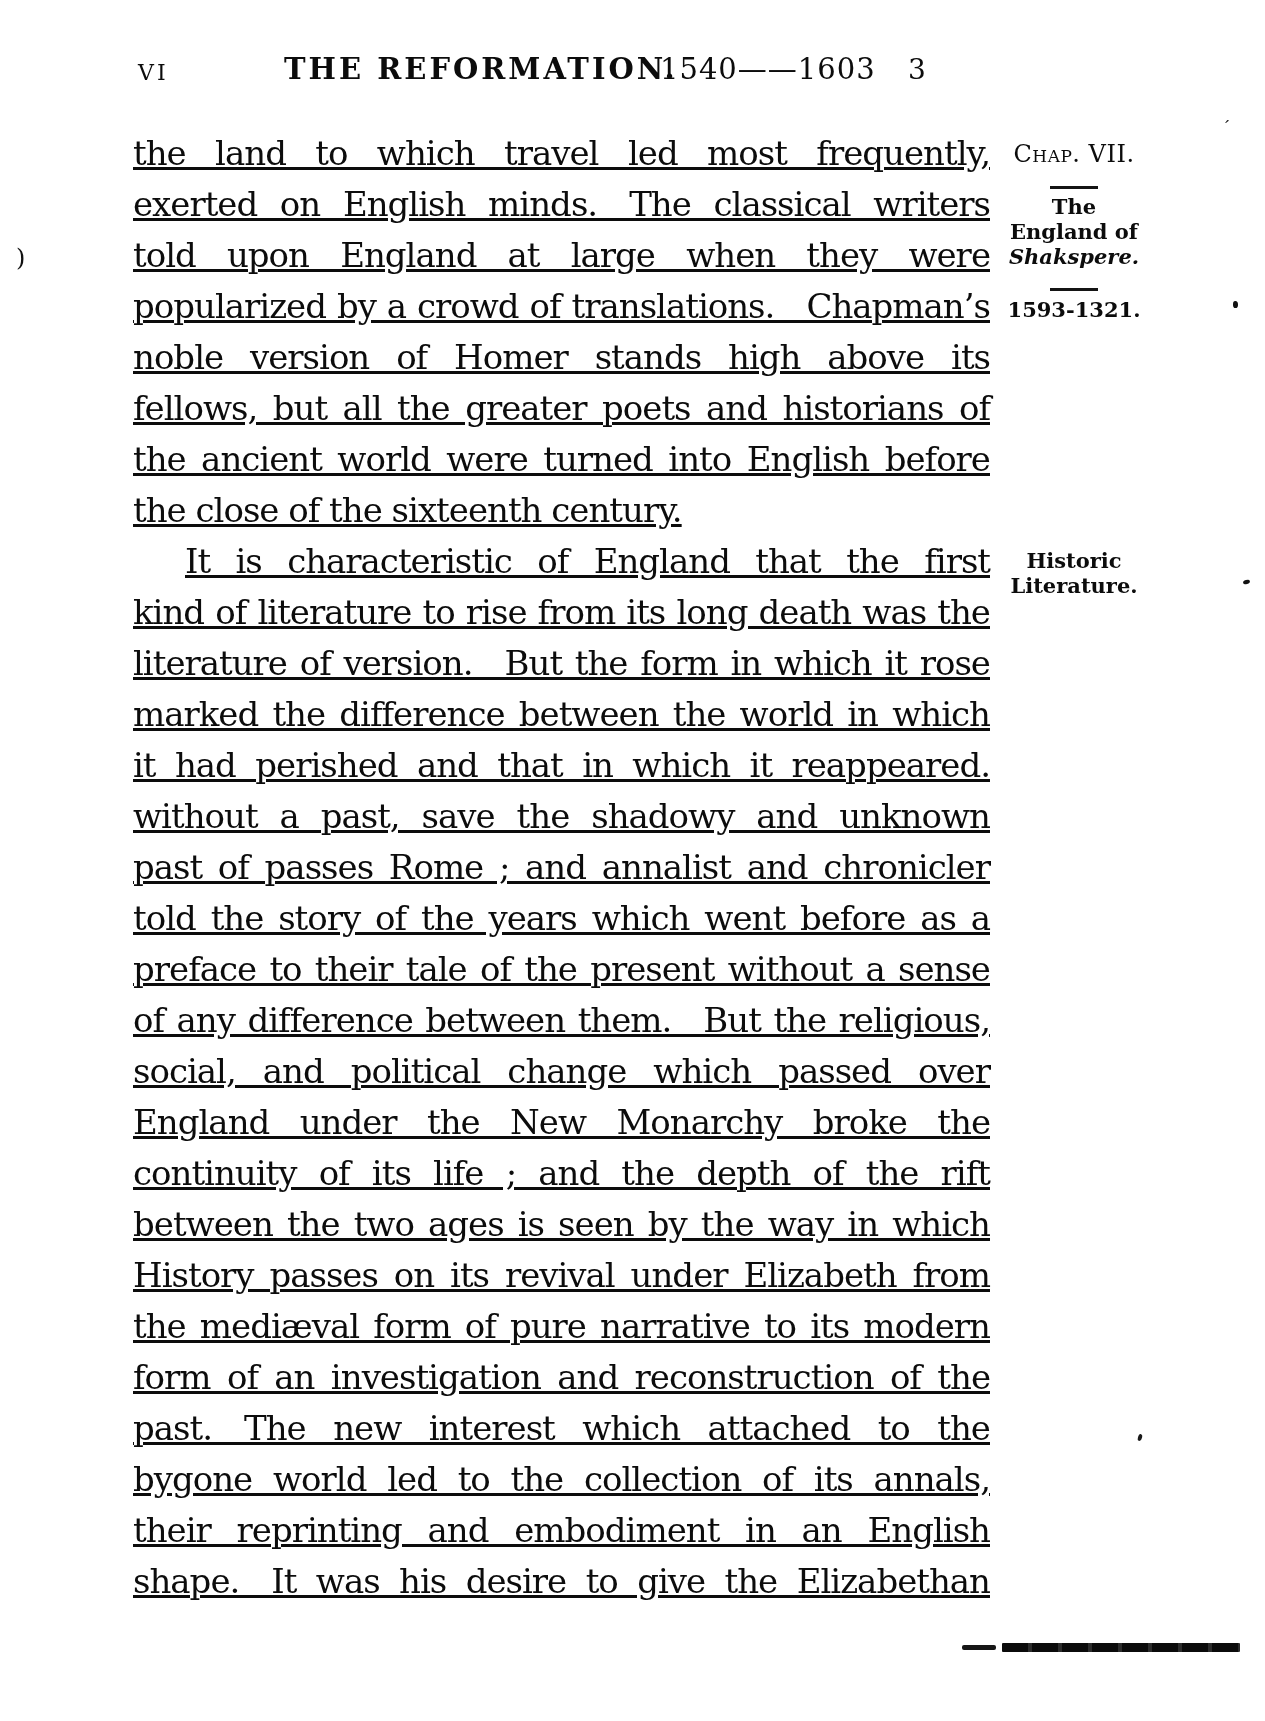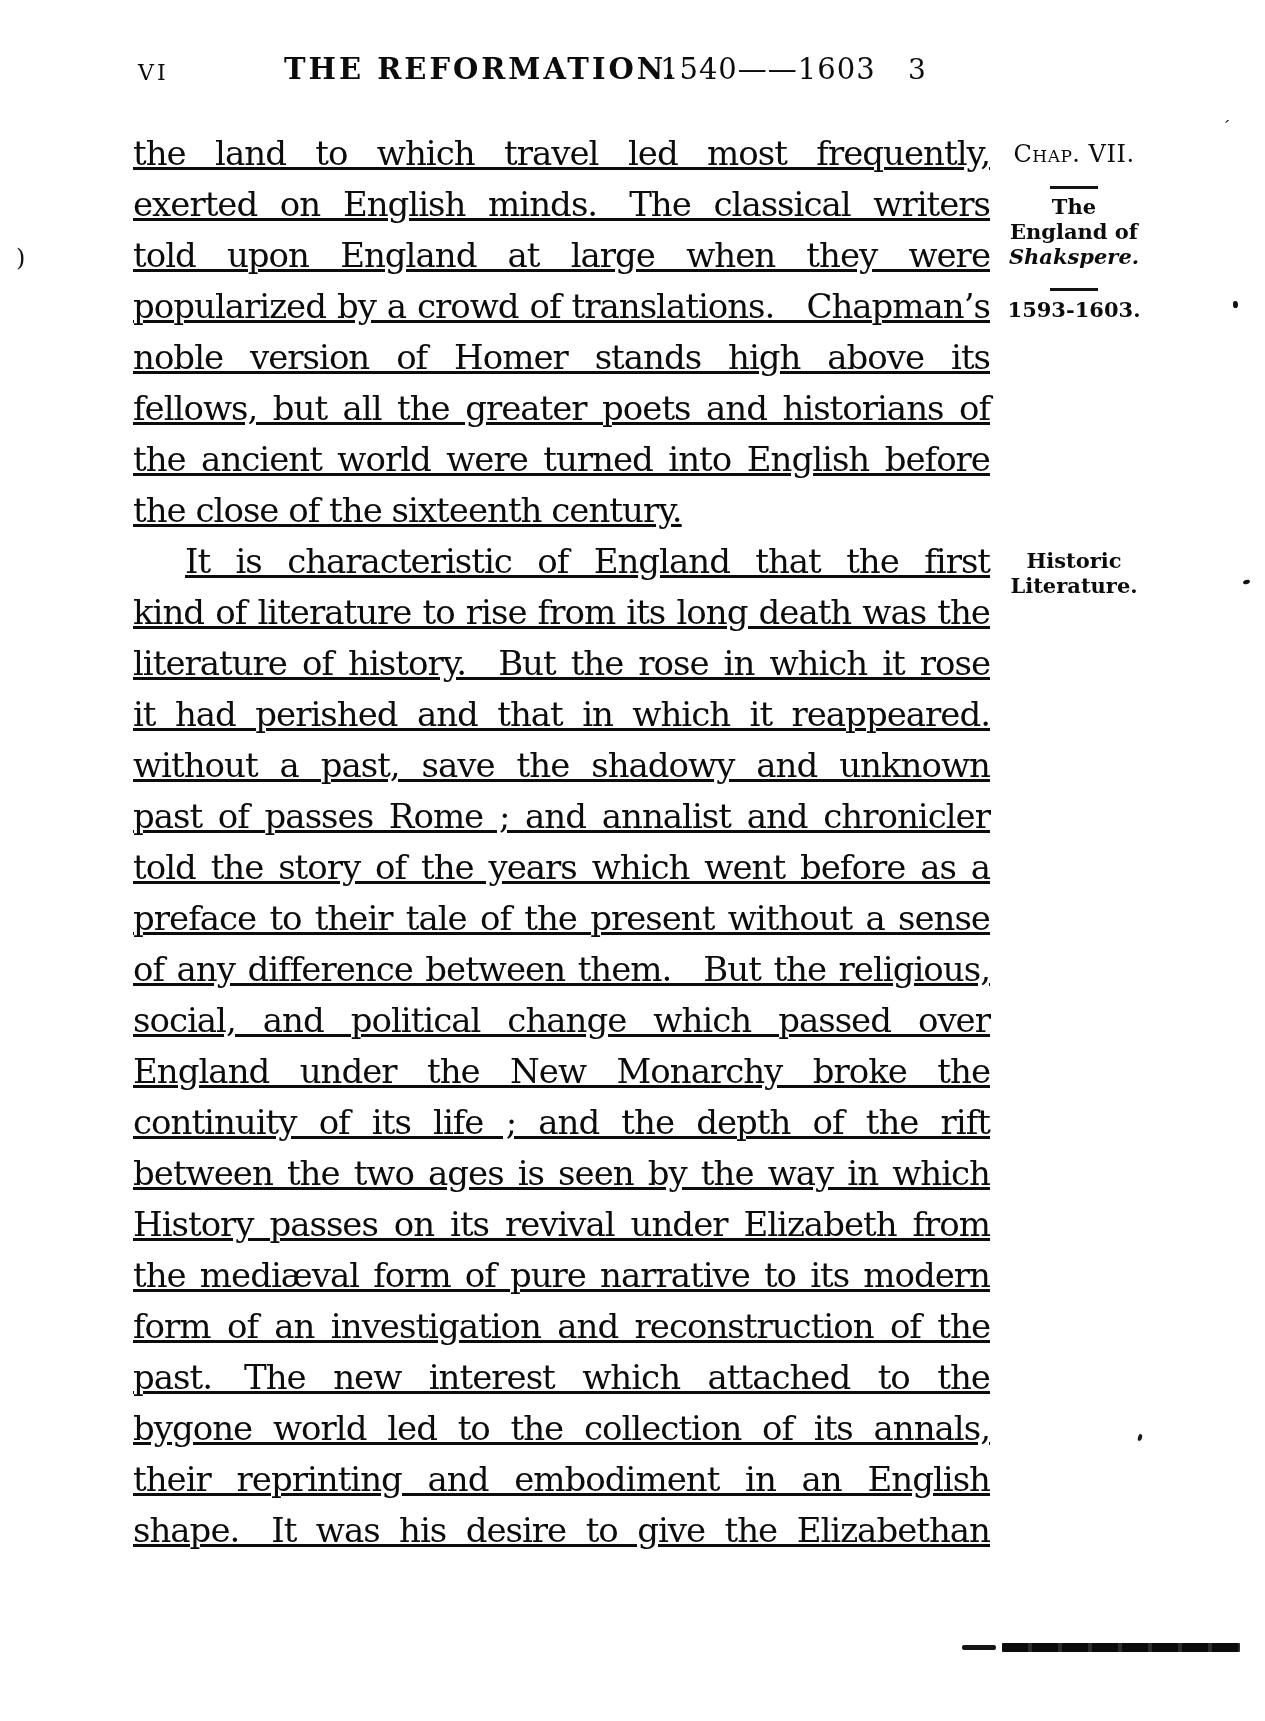--- a/index.html
+++ b/index.html
@@ -72,21 +72,22 @@
     <div class="line">the land to which travel led most frequently,</div>
     <div class="line">exerted on English minds.  The classical writers</div>
     <div class="line">told upon England at large when they were</div>
     <div class="line">popularized by a crowd of translations.  Chapman’s</div>
     <div class="line">noble version of Homer stands high above its</div>
     <div class="line">fellows, but all the greater poets and historians of</div>
     <div class="line">the ancient world were turned into English before</div>
     <div class="line para-end">the close of the sixteenth century.</div>
     <div class="line para-start">It is characteristic of England that the first</div>
     <div class="line">kind of literature to rise from its long death was the</div>
-    <div class="line">literature of history.  But the rose in which it rose</div>
+    <div class="line">literature of version.  But the form in which it rose</div>
+    <div class="line">marked the difference between the world in which</div>
     <div class="line">it had perished and that in which it reappeared.</div>
     <div class="line">without a past, save the shadowy and unknown</div>
     <div class="line">past of passes Rome ; and annalist and chronicler</div>
     <div class="line">told the story of the years which went before as a</div>
     <div class="line">preface to their tale of the present without a sense</div>
     <div class="line">of any difference between them.  But the religious,</div>
     <div class="line">social, and political change which passed over</div>
     <div class="line">England under the New Monarchy broke the</div>
     <div class="line">continuity of its life ; and the depth of the rift</div>
     <div class="line">between the two ages is seen by the way in which</div>
@@ -99,21 +100,21 @@
     <div class="line">shape.  It was his desire to give the Elizabethan</div>
   </div>
 
   <div class="margin-notes">
     <div class="mnote mnote-chap">Chap. VII.</div>
     <div class="mnote-rule rule1"></div>
     <div class="mnote mnote-bold mn-the">The</div>
     <div class="mnote mnote-bold mn-england">England of</div>
     <div class="mnote mnote-bold mn-shakspere">Shakspere.</div>
     <div class="mnote-rule rule2"></div>
-    <div class="mnote mnote-bold mn-dates">1593-1603.</div>
+    <div class="mnote mnote-bold mn-dates">1593-1321.</div>
     <div class="mnote mnote-bold mn-historic">Historic</div>
     <div class="mnote mnote-bold mn-literature">Literature.</div>
   </div>
 
   <div class="artifact art-bracket">)</div>
   <div class="artifact art-tick">′</div>
   <div class="artifact art-dot1"></div>
   <div class="artifact art-dot2"></div>
   <div class="artifact art-dot3"></div>
   <div class="scan-streak"></div>

